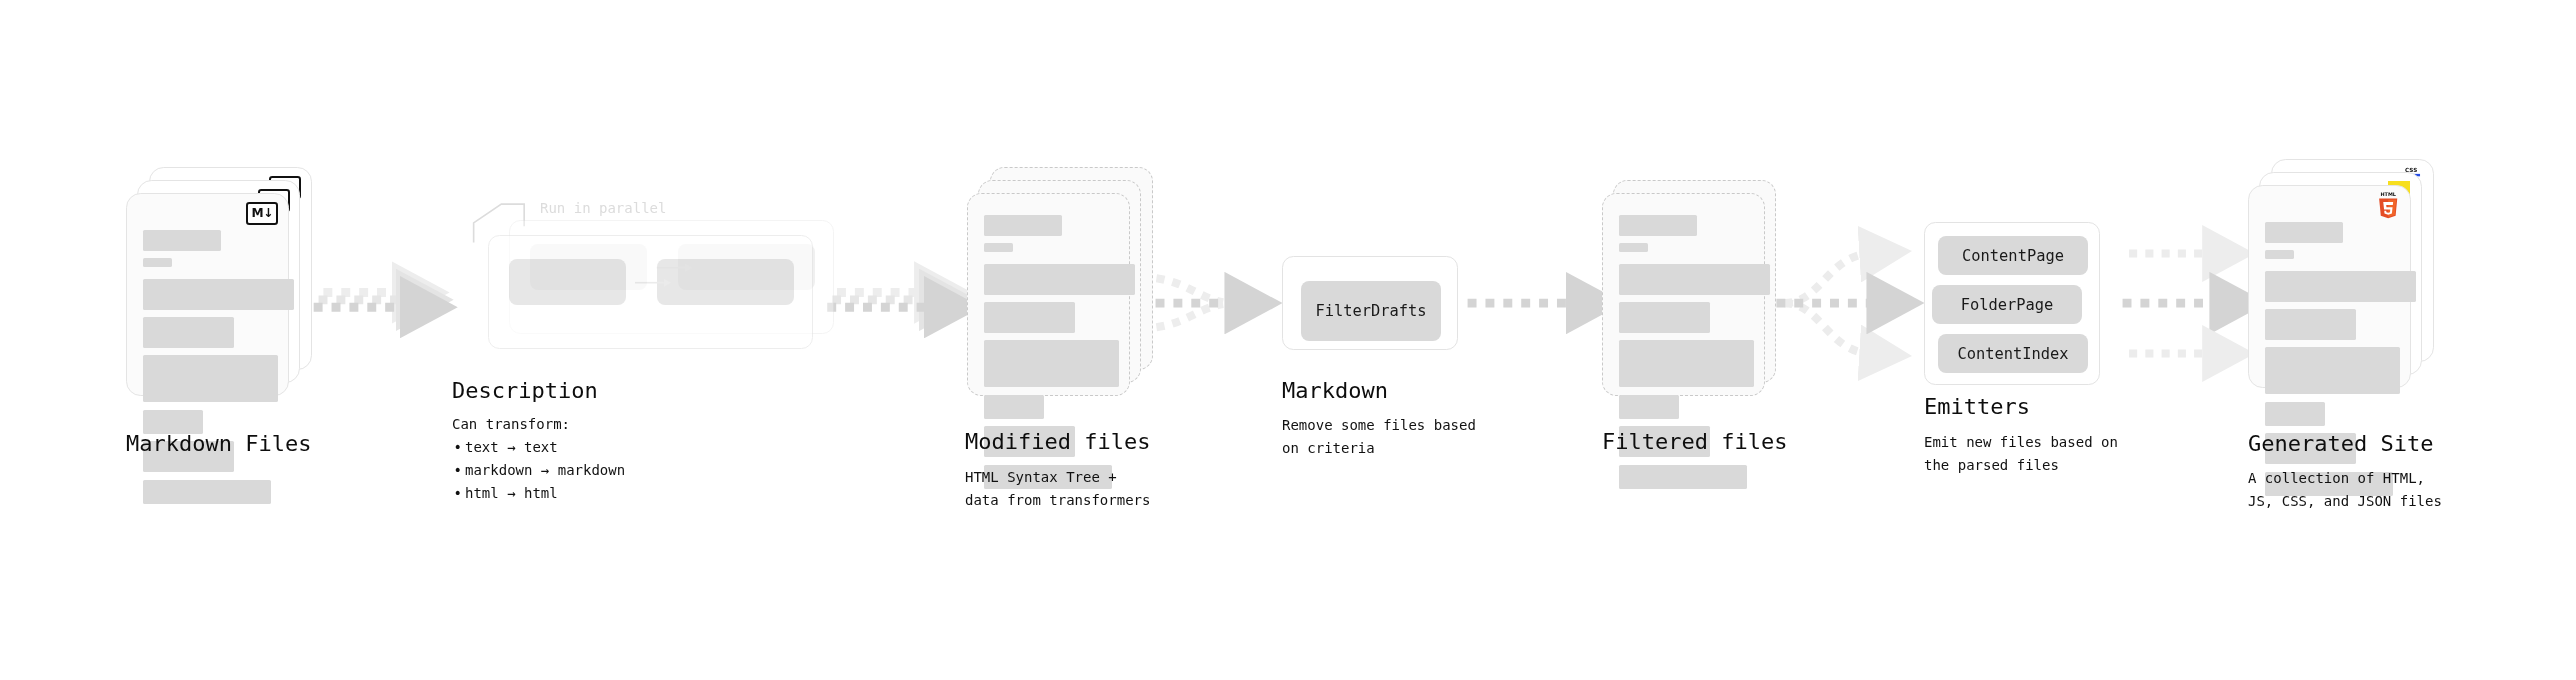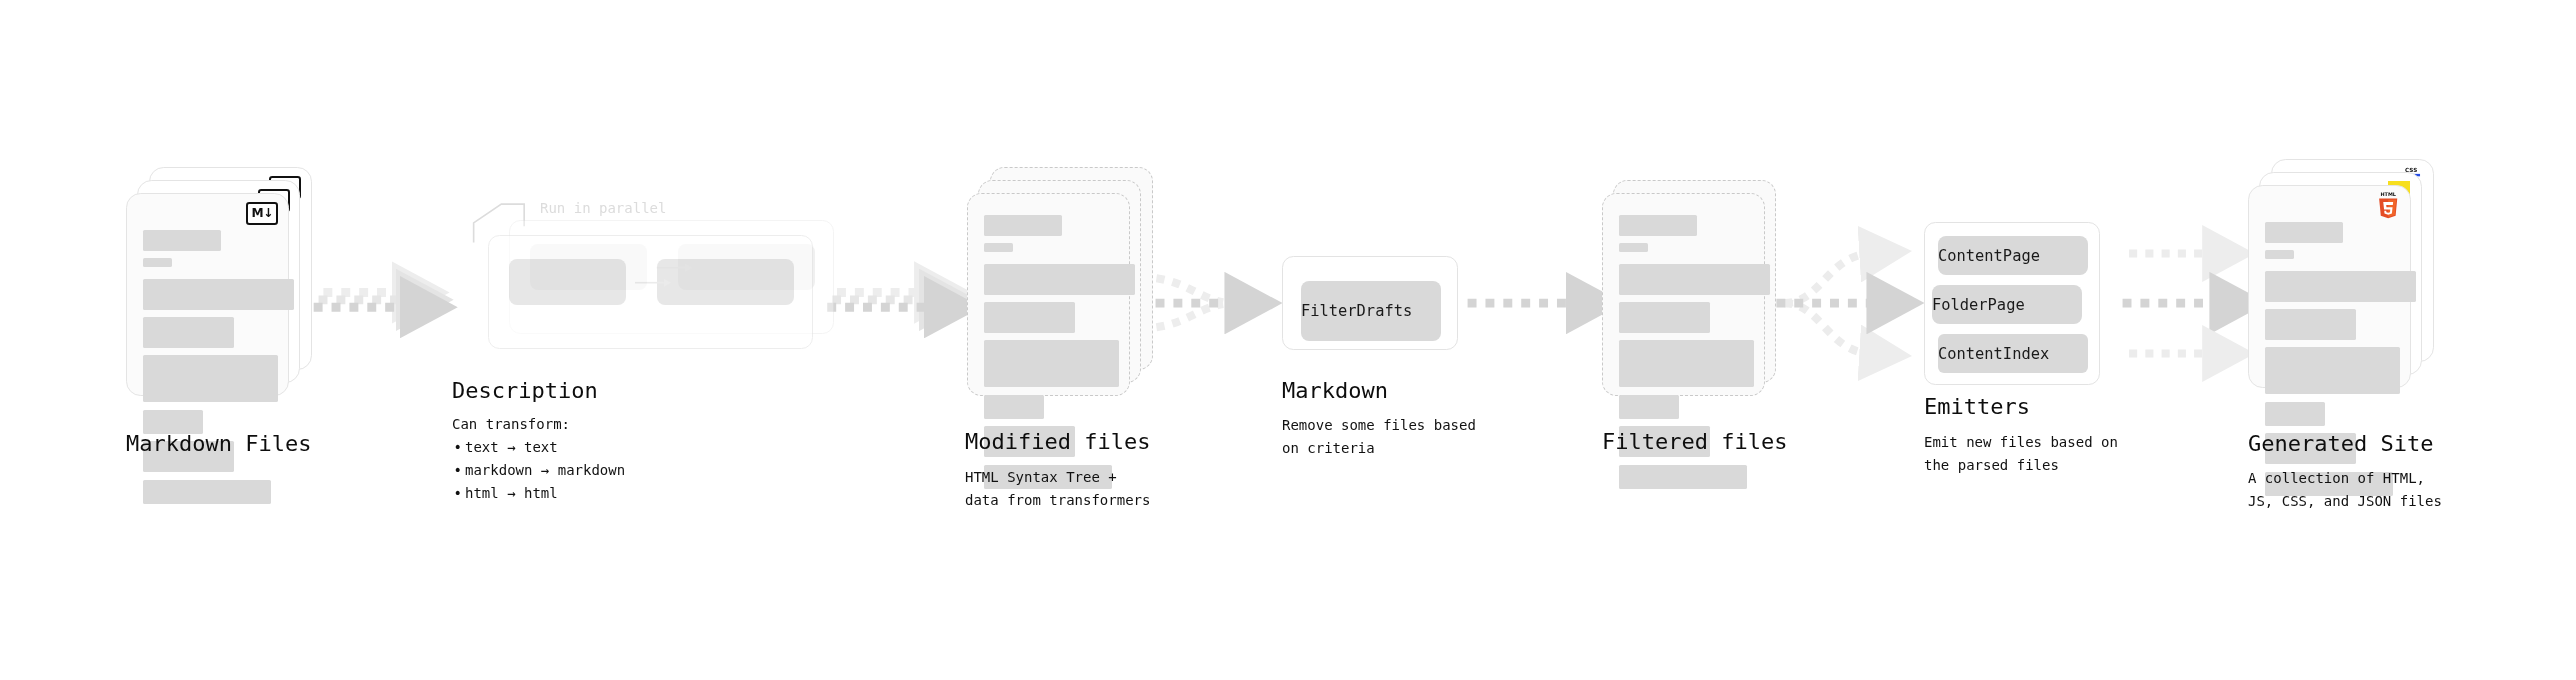--- a/index.html
+++ b/index.html
@@ -80,21 +80,21 @@
     border: 1.6px solid #e3e3e3;
     border-radius: 11.4px;
   }
   .chip {
     position: absolute;
     box-sizing: border-box;
     background: #d9d9d9;
     border-radius: 8.1px;
     display: flex;
     align-items: center;
-    justify-content: flex-start;
+    justify-content: center;
     font-size: 15.4px;
     color: #1a1a1a;
     white-space: nowrap;
   }
 
   
   .layer-l1 { opacity: 0.38; }
   .layer-l2 { opacity: 0.62; }
 
   
@@ -307,21 +307,21 @@
   </div>
   <div class="caption-title" style="left:1602px; top:429px;">Filtered files</div>
 
   <div class="proc-box node" style="left:1924px; top:222px; width:176px; height:163px;">
     <div class="chip" style="left:13px; top:13px; width:150px; height:39px;">
       <span>ContentPage</span>
     </div>
     <div class="chip" style="left:7px; top:62px; width:150px; height:39px;">
       <span>FolderPage</span>
     </div>
-    <div class="chip" style="left:13px; top:111px; width:150px; height:39px;border-radius:6px;">
+    <div class="chip" style="left:13px; top:111px; width:150px; height:39px;">
       <span>ContentIndex</span>
     </div>
   </div>
   <div class="caption-title" style="left:1924px; top:394px;">Emitters</div>
   <div class="caption-sub" style="left:1924px; top:431px;">Emit new files based on
 the parsed files</div>
 
   <div class="doc-stack node" style="left:2248px; top:159px;">
 
     <div class="doc-card ghost" style="left:23px; top:0px; width:163px; height:203px;">

